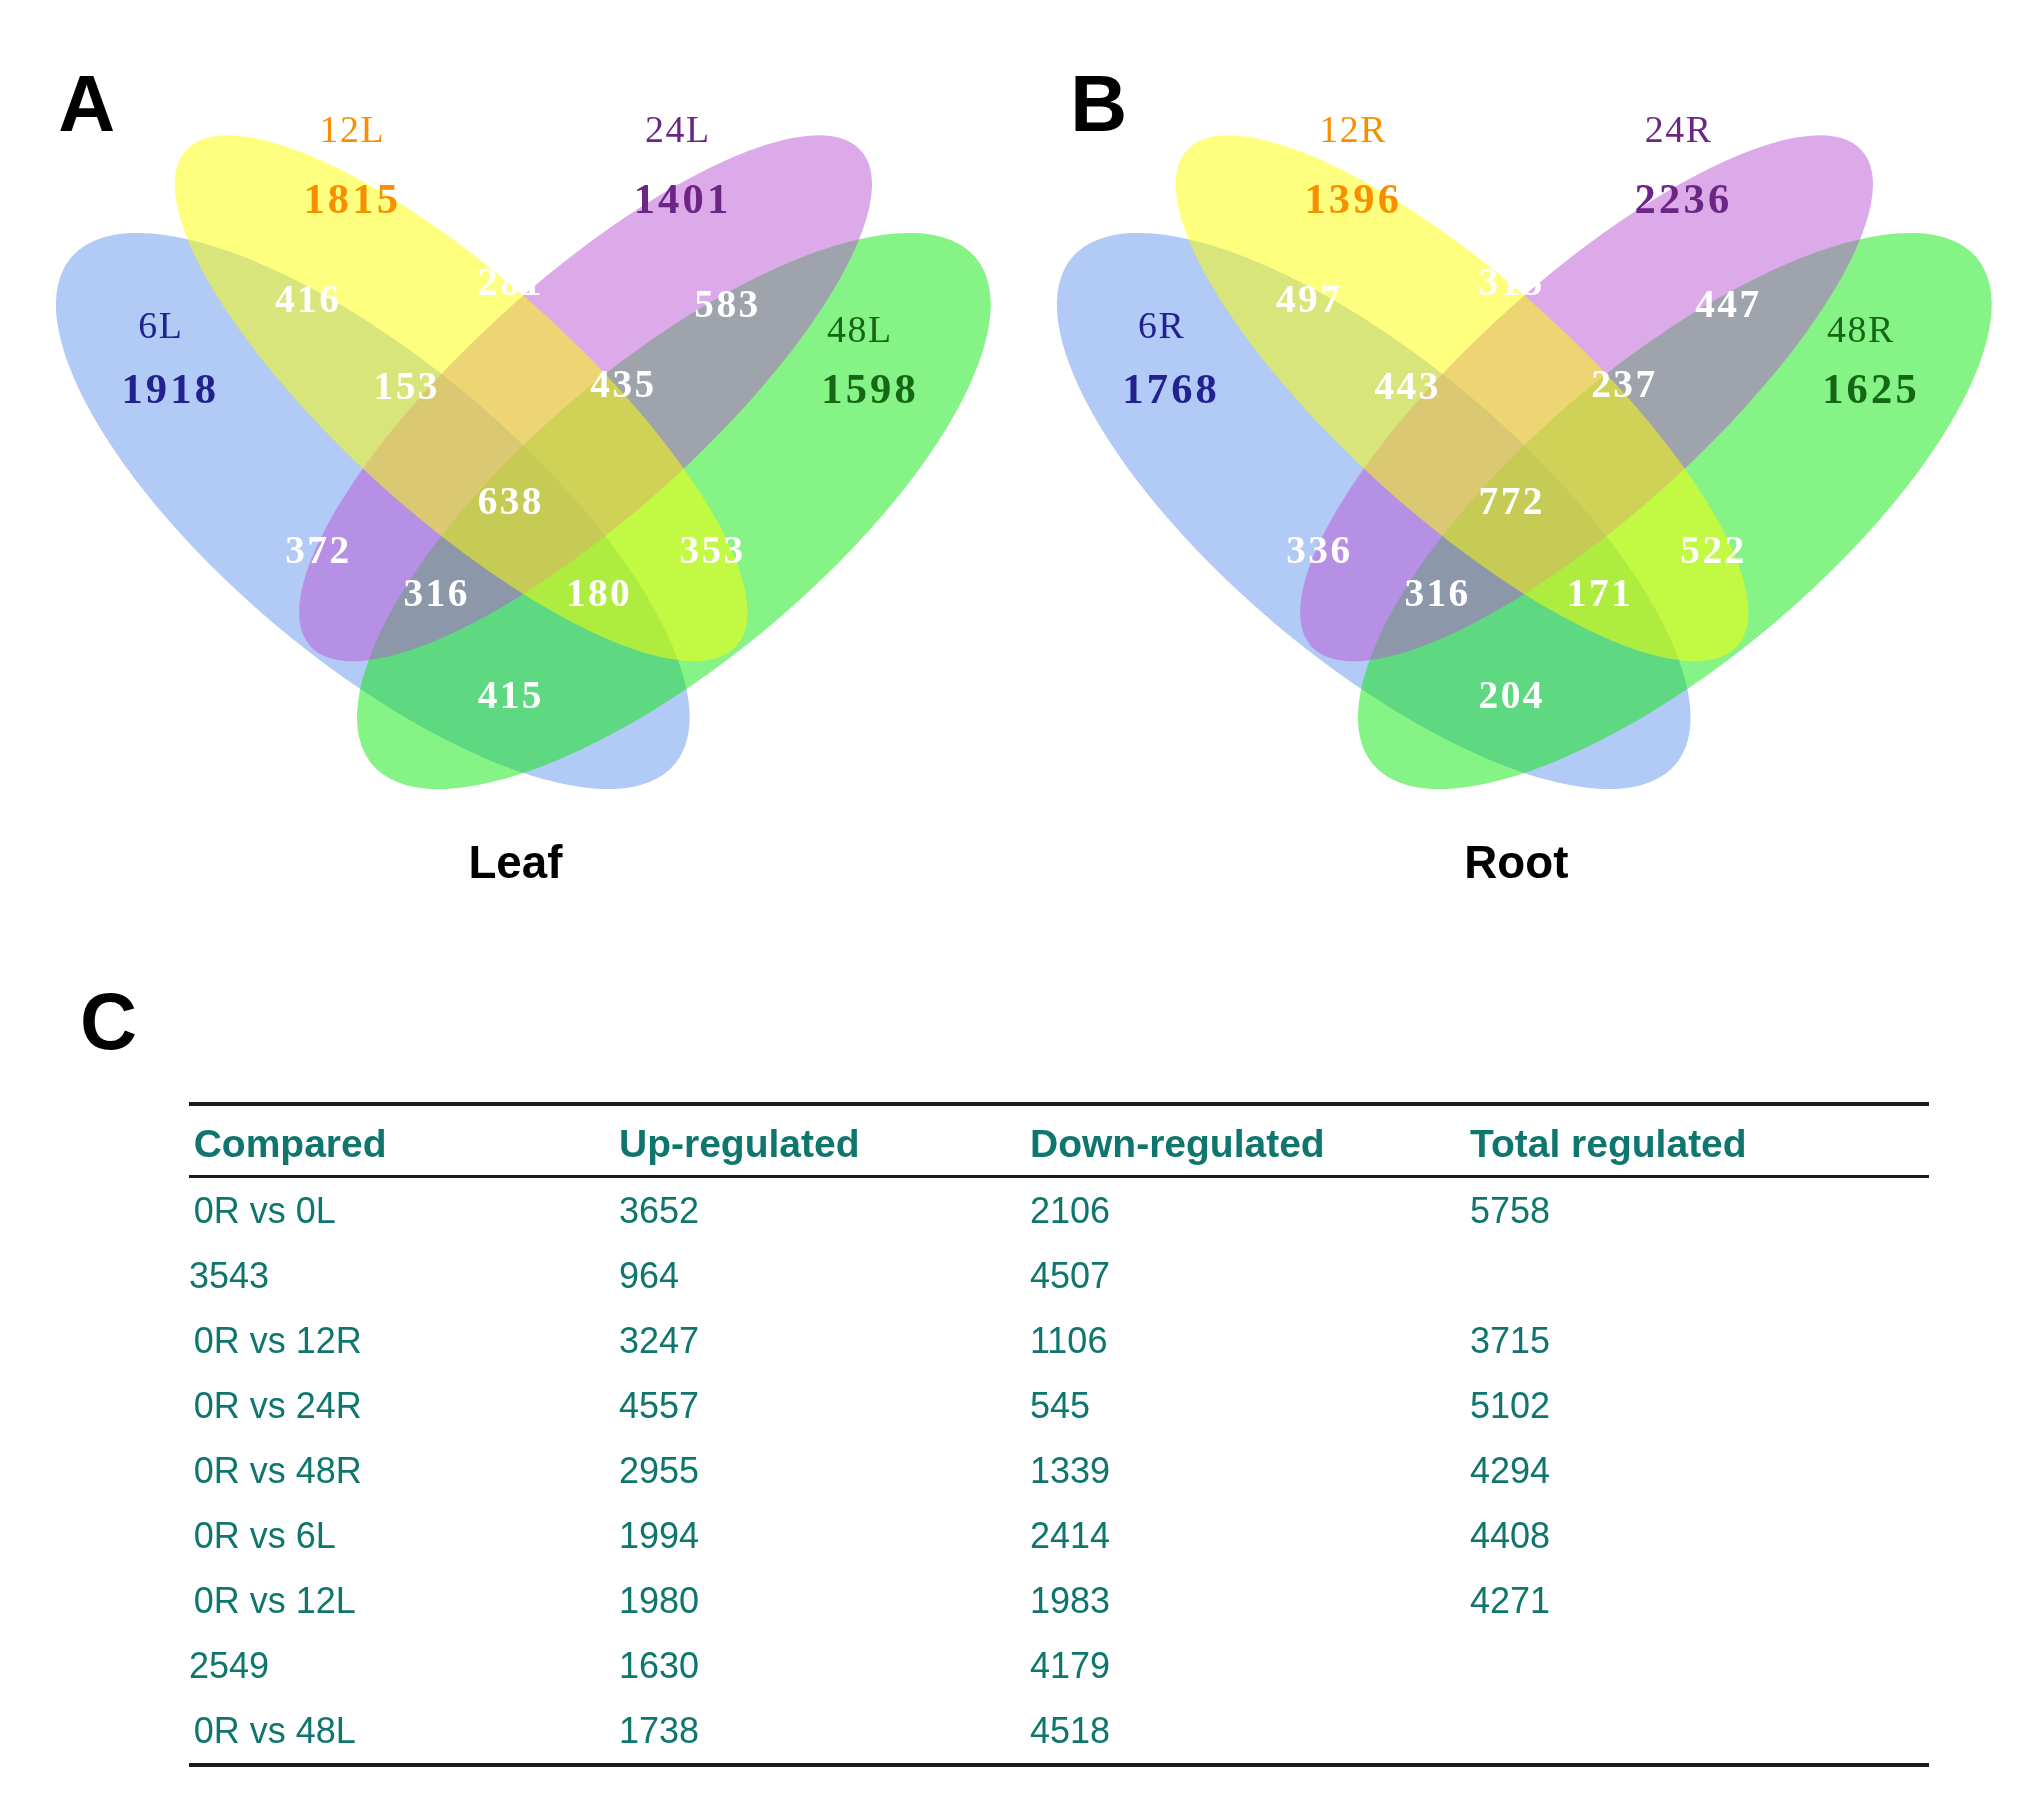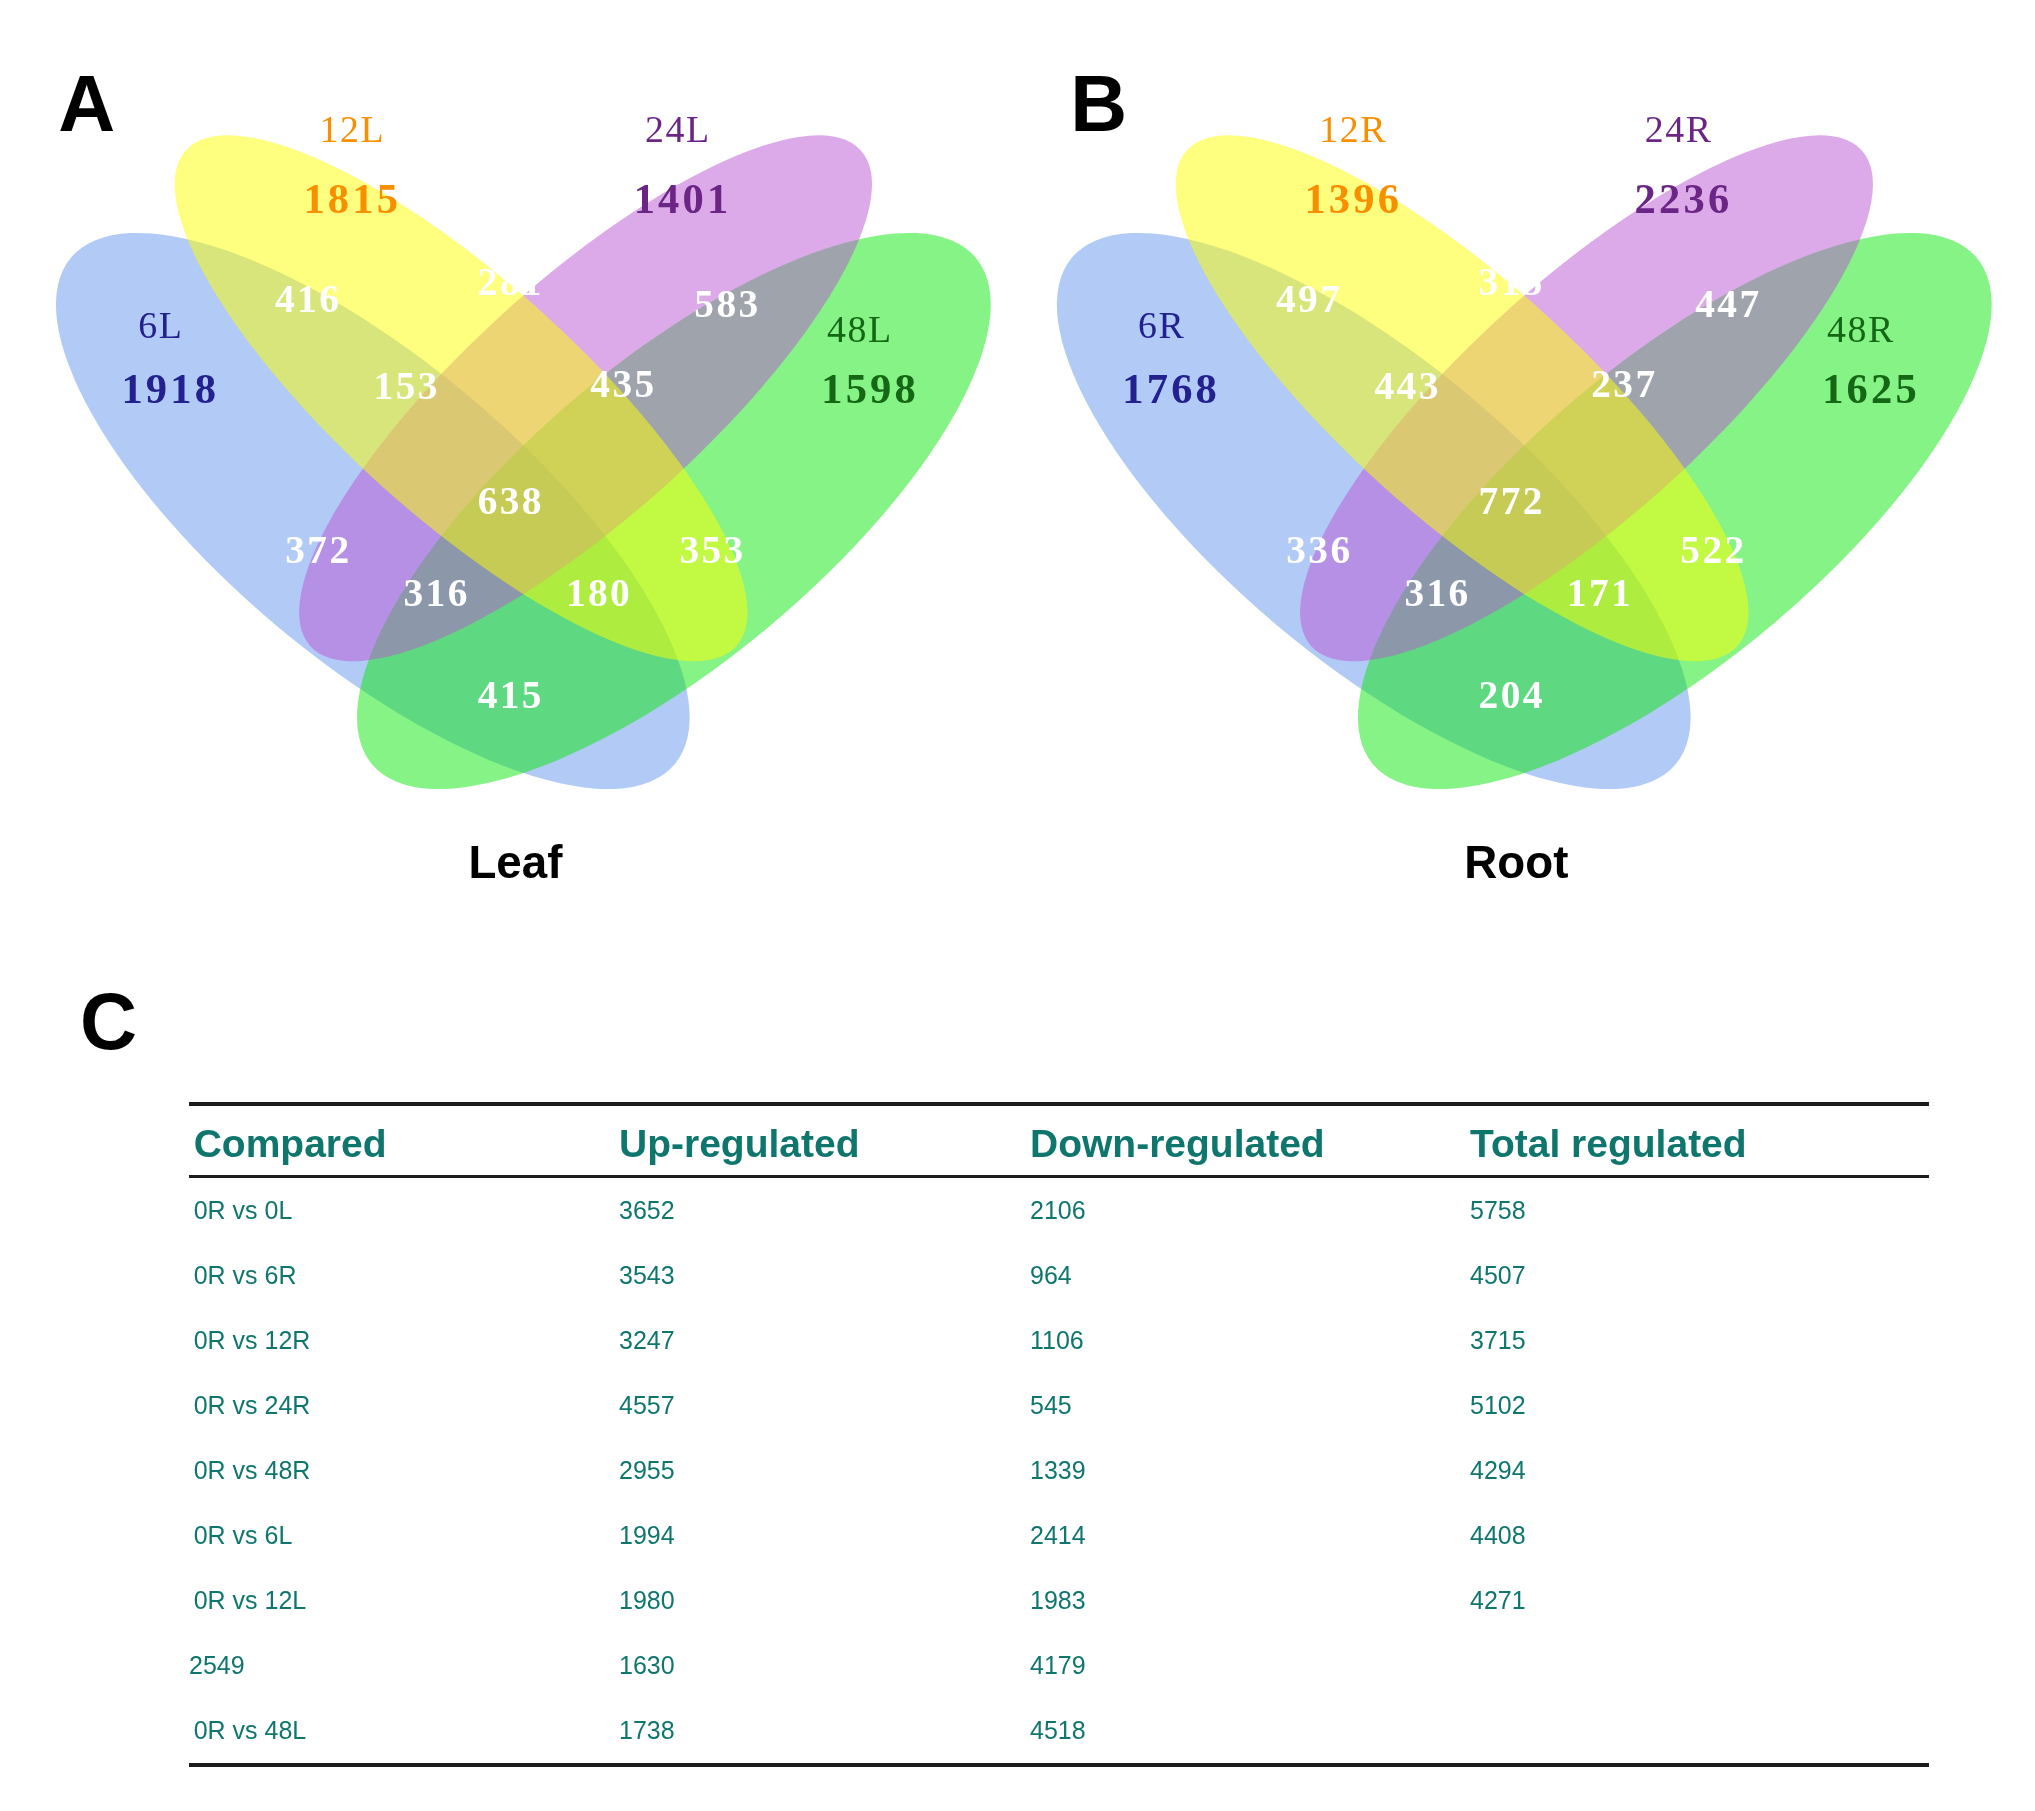--- a/index.html
+++ b/index.html
@@ -15,21 +15,21 @@
   .letter{font-family:"Liberation Sans",sans-serif;font-size:100px;font-weight:bold;fill:#000000;
           text-anchor:start;dominant-baseline:alphabetic;}
   .panel-c-letter{position:absolute;left:80px;top:982px;font-size:79px;font-weight:bold;
           color:#000;line-height:1;}
   .ctable{position:absolute;left:189px;top:1102px;width:1740px;
           border-top:4px solid #1c1c1c;border-bottom:4px solid #1c1c1c;color:#0f766e;}
   .thead{display:grid;grid-template-columns:430px 411px 440px 1fr;height:69px;
          border-bottom:3.2px solid #1c1c1c;align-items:end;}
   .thead .cell{font-weight:bold;font-size:39px;padding-bottom:9.5px;}
   .trow{display:grid;grid-template-columns:430px 411px 440px 1fr;height:65px;align-items:center;}
-  .cell{font-size:25px;white-space:nowrap;}
+  .cell{font-size:36px;white-space:nowrap;}
   .cell.c0{padding-left:4.7px;}
 </style>
 </head>
 <body>
 
 <div class="page">
 
   <svg class="venns" width="2035" height="970" viewBox="0 0 2582 1230">
 
     <g>
@@ -113,21 +113,20 @@
       <div class="cell">Total regulated</div>
     </div>
 
     <div class="trow">
       <div class="cell c0">0R vs 0L</div>
       <div class="cell">3652</div>
       <div class="cell">2106</div>
       <div class="cell">5758</div>
     </div>
     <div class="trow">
-      <div class="cell c0">0R vs 6R</div>
       <div class="cell">3543</div>
       <div class="cell">964</div>
       <div class="cell">4507</div>
     </div>
     <div class="trow">
       <div class="cell c0">0R vs 12R</div>
       <div class="cell">3247</div>
       <div class="cell">1106</div>
       <div class="cell">3715</div>
     </div>

